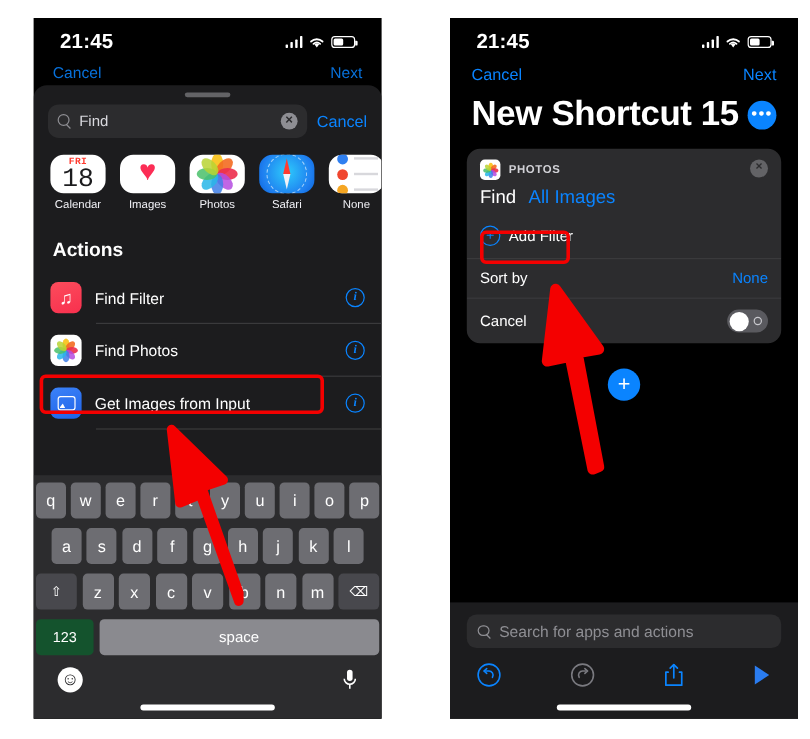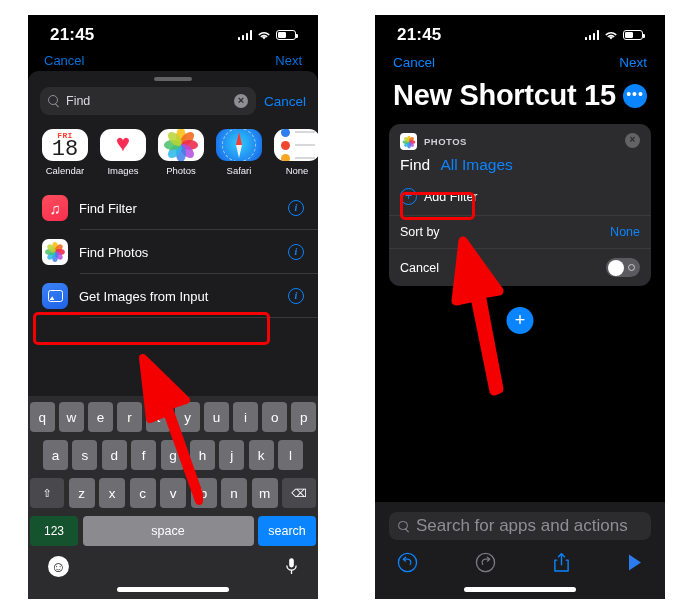--- a/index.html
+++ b/index.html
@@ -181,21 +181,21 @@
     position:absolute; left:50%; transform:translateX(-50%); top:292px;
     width: 27px; height: 27px; border-radius:50%; background:#0a84ff;
     color:#fff; font-size:18px; line-height:26px; text-align:center; font-weight:300;
   }
 
   .r-bottom { position:absolute; left:0; right:0; bottom:0; background:#1c1c1e; padding-top: 10px; }
   .r-search { margin: 0 14px; height: 28px; border-radius: 8px; background:#2c2c2e; display:flex; align-items:center; gap:7px; padding:0 9px; }
   .r-search .qq { width:11px;height:11px;position:relative;flex:none; }
   .r-search .qq::before{content:'';position:absolute;left:0;top:0;width:7.5px;height:7.5px;border:1.3px solid #8e8e93;border-radius:50%;}
   .r-search .qq::after{content:'';position:absolute;left:6.5px;top:7px;width:4.5px;height:1.3px;background:#8e8e93;transform:rotate(45deg);transform-origin:left center;}
-  .r-search .ph { color:#8e8e93; font-size:17px; }
+  .r-search .ph { color:#8e8e93; font-size:13px; }
   .r-tools { display:flex; align-items:center; justify-content:space-between; padding: 12px 22px 26px 22px; }
 
   
   .redbox { position: absolute; border: 3.5px solid #f40000; border-radius: 5px; pointer-events:none; }
   .arrowsvg { position: absolute; left:0; top:0; width:675px; height:616px; pointer-events:none; }
 </style>
 </head>
 <body>
 
 <div class="stage">
@@ -290,20 +290,21 @@
               </i>
             <i>
                 <span class="dot" style="background:#f5a623"></span>
                 <span class="ln"></span>
               </i>
           </div>
           <div class="applbl">None</div>
         </div>
       </div>
 
+      <div class="sectionhdr">Actions</div>
 
       <div class="arow">
         <div class="aicon ic-music">
             <span>♫</span>
           </div>
         <div class="albl">Find Filter</div>
         <div class="infoi">i</div>
       </div>
 
       <div class="arow">
@@ -364,21 +365,20 @@
           <div class="key">c</div>
           <div class="key">v</div>
           <div class="key">b</div>
           <div class="key">n</div>
           <div class="key">m</div>
           <div class="key wide">⌫</div>
         </div>
         <div class="krow r4">
           <div class="key num">123</div>
           <div class="key space">space</div>
-          <div class="key search">search</div>
         </div>
         <div class="kbbottom">
           <div class="emoji">☺</div>
           <svg width="13" height="19" viewBox="0 0 14 20">
             <rect x="4.5" y="1" width="5" height="10" rx="2.5" fill="#fff"></rect>
             <path d="M2 9 A5 5 0 0 0 12 9" stroke="#fff" stroke-width="1.4" fill="none"></path>
             <line x1="7" y1="14" x2="7" y2="18" stroke="#fff" stroke-width="1.4"></line>
           </svg>
         </div>
       </div>

